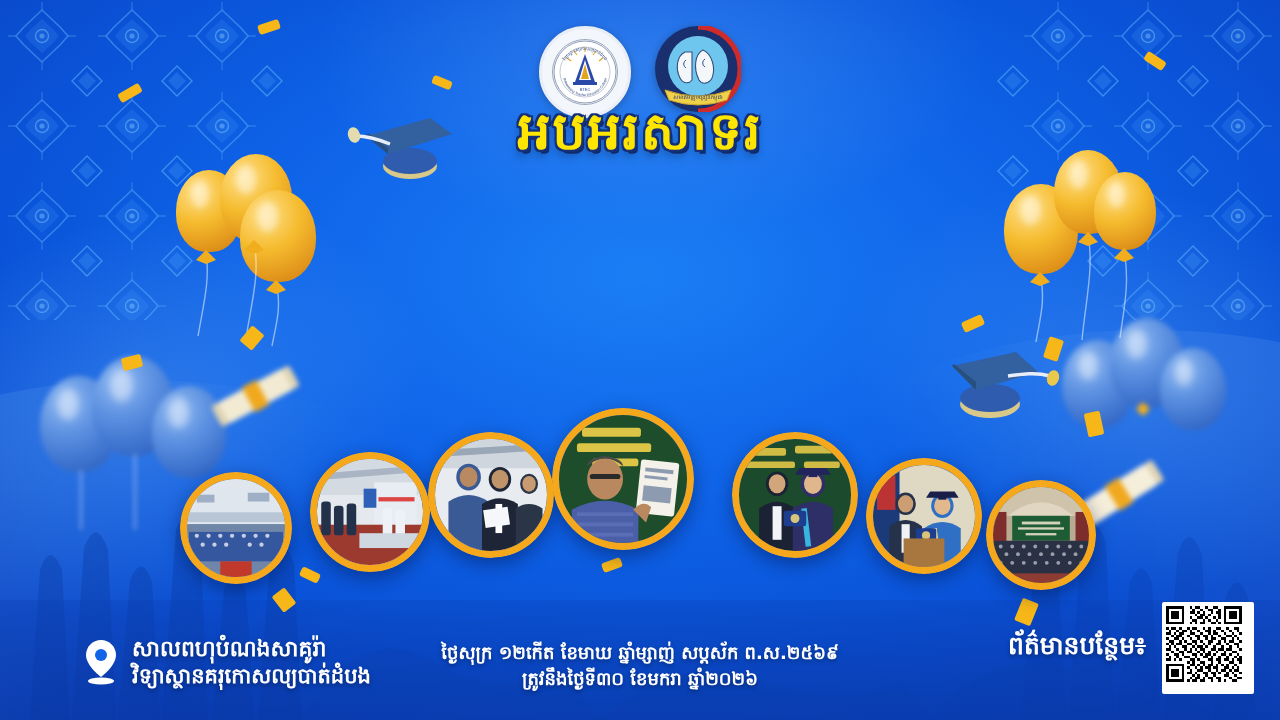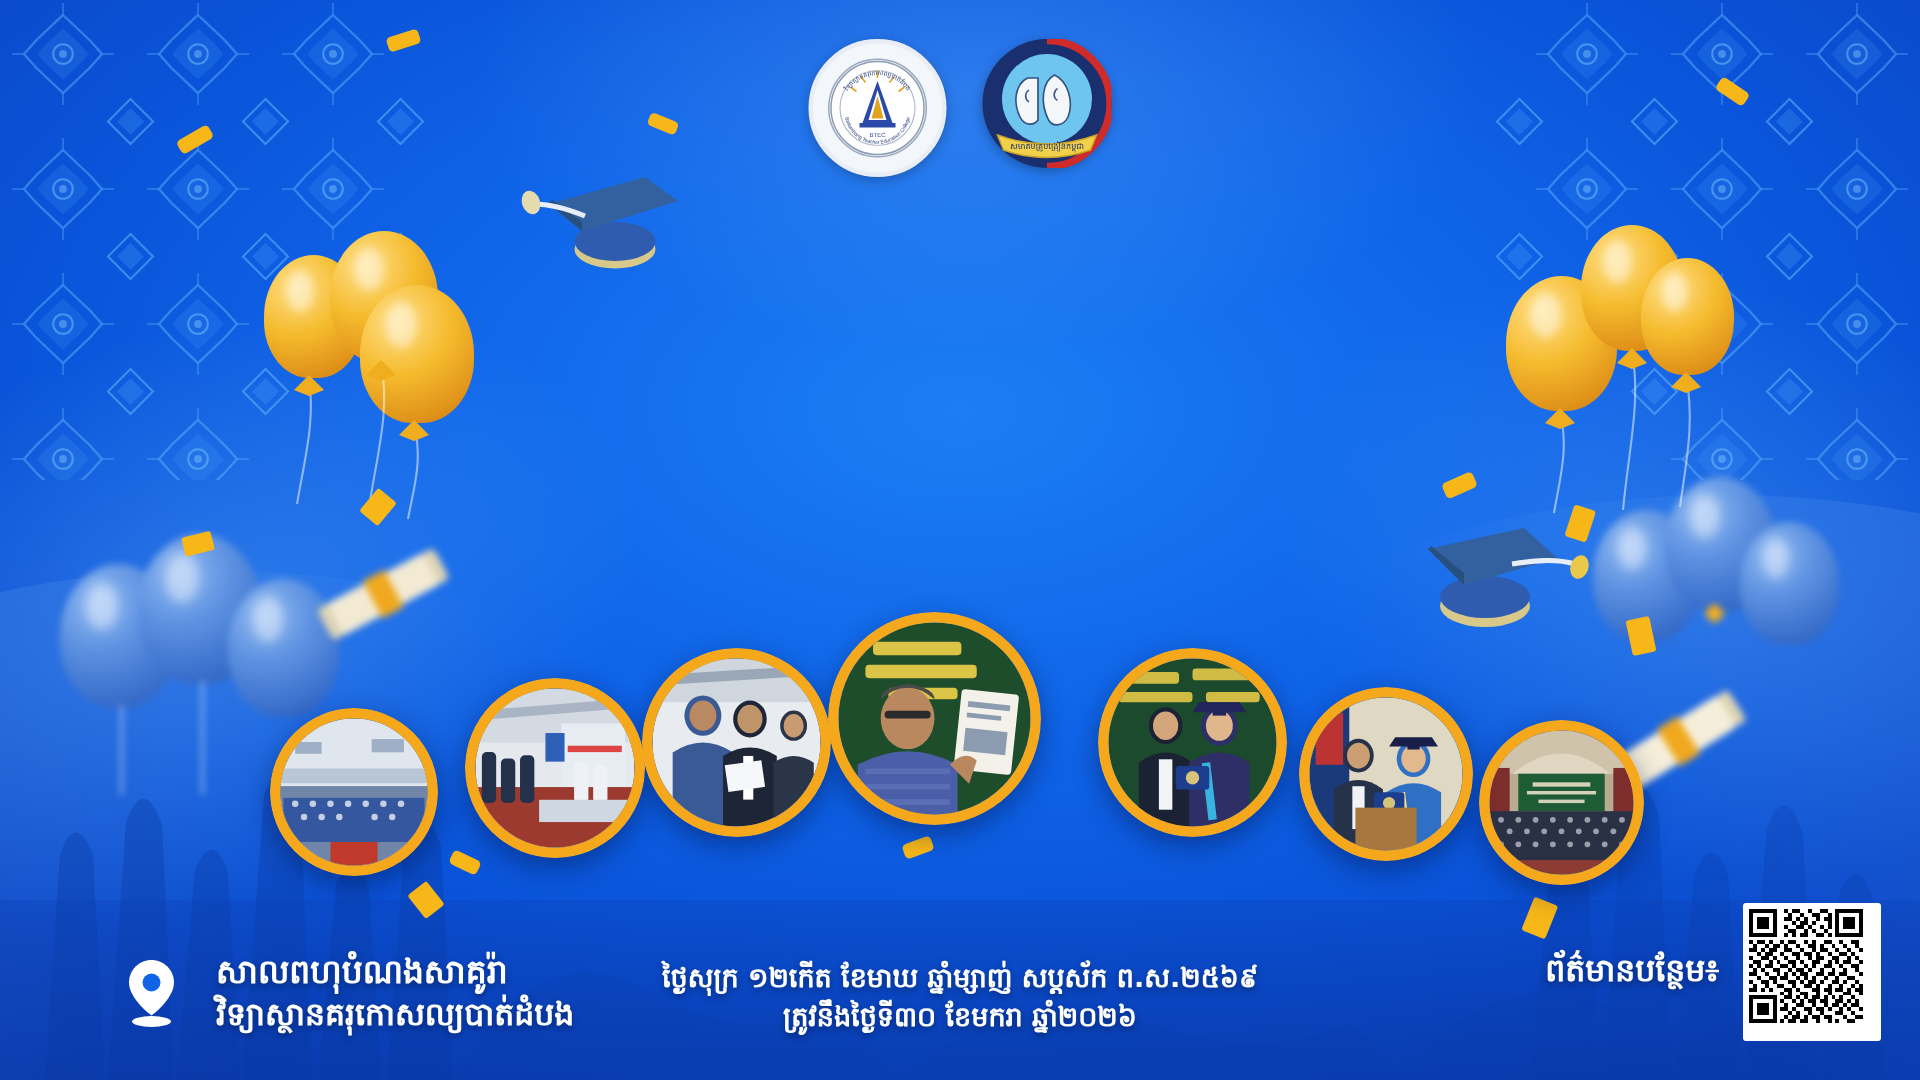--- a/index.html
+++ b/index.html
@@ -94,29 +94,29 @@
   .photos{position:absolute;left:0;top:398px;width:1280px;height:190px;z-index:5;}
   .photo{position:absolute;border-radius:50%;overflow:hidden;
     box-shadow:0 6px 18px rgba(0,20,70,.45);}
   .photo .ring{position:absolute;inset:0;border-radius:50%;
     border:7px solid #f5a81c;box-sizing:border-box;z-index:3;pointer-events:none;}
   .photo .img{position:absolute;inset:7px;border-radius:50%;overflow:hidden;z-index:2;}
   .photo svg{display:block;width:100%;height:100%;}
 
   
   .footer{position:absolute;left:0;bottom:0;width:1280px;height:120px;z-index:7;}
-  .venue{position:absolute;left:84px;bottom:30px;display:flex;align-items:center;gap:26px;}
+  .venue{position:absolute;left:84px;bottom:30px;display:flex;align-items:center;gap:14px;}
   .pin{width:34px;height:46px;flex:0 0 auto;}
   .venue-text{color:#fff;line-height:1.28;}
   .venue-line1{font-size:22px;font-weight:700;text-shadow:0 2px 4px rgba(0,0,0,.35);}
   .venue-line2{font-size:21px;font-weight:700;text-shadow:0 2px 4px rgba(0,0,0,.35);}
   .datebox{position:absolute;left:0;right:0;bottom:28px;text-align:center;color:#fff;}
   .date-line{font-size:18px;font-weight:700;line-height:1.45;text-shadow:0 2px 4px rgba(0,0,0,.35);}
   .moreinfo{position:absolute;right:26px;bottom:26px;display:flex;align-items:center;gap:16px;}
-  .moreinfo-label{color:#fff;font-size:21px;font-weight:700;text-shadow:0 2px 4px rgba(0,0,0,.35);}
+  .moreinfo-label{color:#fff;font-size:25px;font-weight:700;text-shadow:0 2px 4px rgba(0,0,0,.35);}
   .qr{width:84px;height:84px;background:#fff;padding:4px;border-radius:2px;}
   .qr svg{display:block;}
 </style>
 </head>
 <body>
 
 <div class="stage">
 
   <div class="sheen s3"></div>
   <div class="sheen s1"></div>
@@ -349,20 +349,21 @@
           <path d="M31,34 C28,36 28,40 31,42"></path>
           <path d="M50,33 C47,35 47,39 50,41"></path>
         </g>
         <path d="M10,64 Q43,76 76,64 L72,74 Q43,84 14,74 Z" fill="#f2d14a" stroke="#c9a52c" stroke-width="1"></path>
         <text x="43" y="73" font-size="5.4" text-anchor="middle" fill="#1a2f6e" font-family="'Liberation Sans',sans-serif">សមាគមគ្រូបង្រៀនកម្ពុជា</text>
       </svg>
     </div>
   </div>
 
   <div class="headline">
+    <div class="title-main">អបអរសាទរ</div>
     <div class="subtitle">
     </div>
   </div>
 
   <div class="photos">
 
     <div class="photo" style="left:180px;top:74px;width:112px;height:112px;">
       <div class="img">
         <svg viewBox="0 0 100 100" preserveAspectRatio="xMidYMid slice">
           <rect width="100" height="100" fill="#c9d4e2"></rect>

